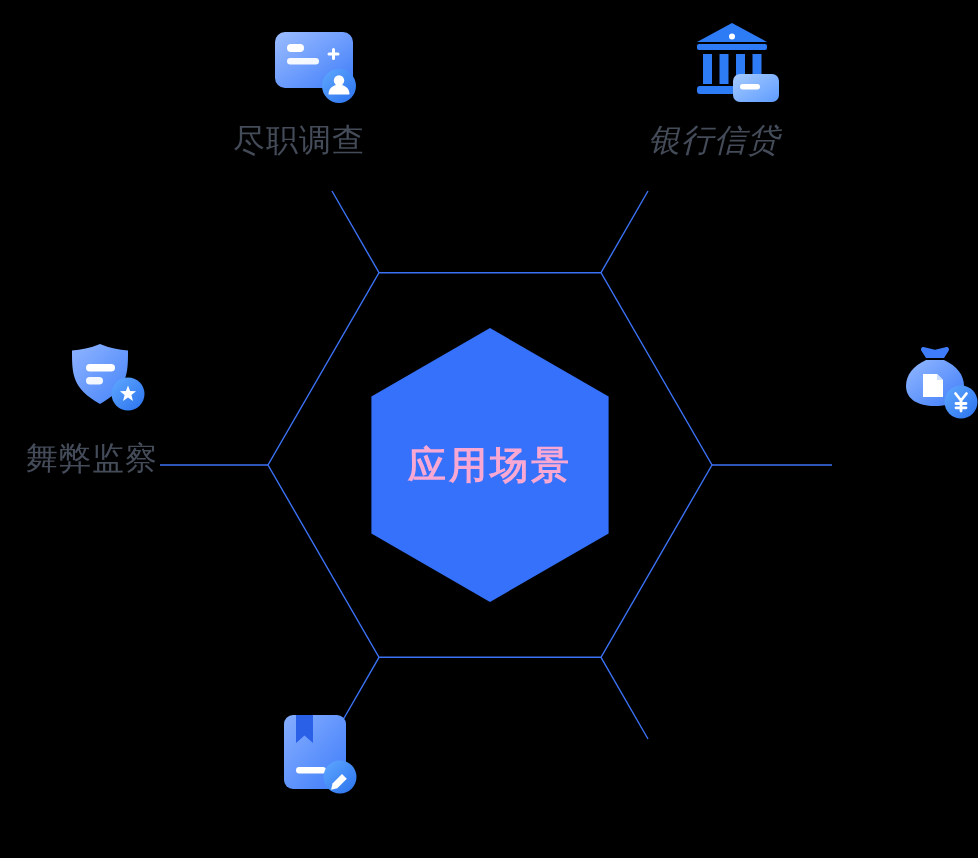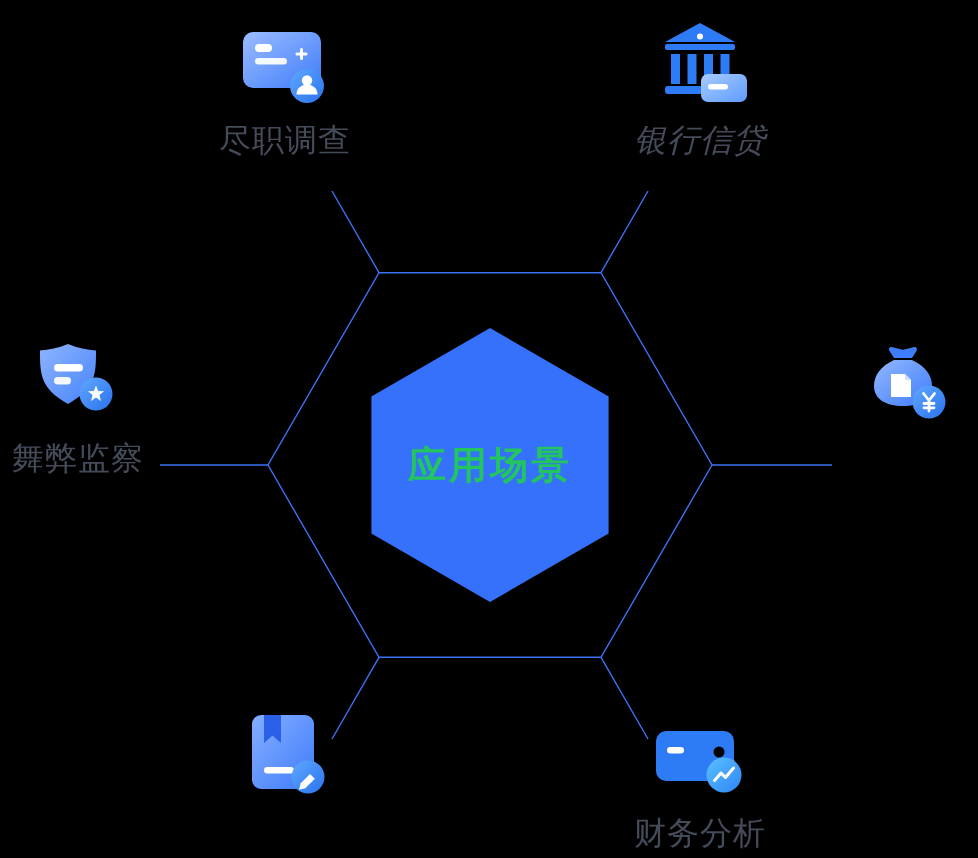--- a/index.html
+++ b/index.html
@@ -5,23 +5,23 @@
   html,body{margin:0;padding:0;}
   body{
     width:978px;height:858px;position:relative;overflow:hidden;
     background:#000000;
     font-family:"Liberation Sans","DejaVu Sans",sans-serif;
   }
   .stage{position:absolute;inset:0;width:978px;height:858px;}
   svg.diagram{position:absolute;left:0;top:0;width:978px;height:858px;}
   .center-label{
     position:absolute;left:490px;top:465px;transform:translate(-50%,-50%);
-    color:#22c55e;font-size:38px;font-weight:700;letter-spacing:3px;white-space:nowrap;
+    color:#f9a8d4;font-size:38px;font-weight:700;letter-spacing:3px;white-space:nowrap;
   }
-  .node{position:absolute;display:flex;flex-direction:column;align-items:center;width:160px;}
+  .node{position:absolute;display:flex;flex-direction:column;align-items:flex-end;width:160px;}
   .node .icon{width:96px;height:96px;display:block;}
   .node .icon svg{width:96px;height:96px;display:block;}
   .node-label{
     margin-top:8px;color:#444B59;font-size:32px;font-weight:500;
     letter-spacing:1px;white-space:nowrap;line-height:40px;text-align:center;
   }
   .node-due-diligence{left:205px;top:16px;}
   .node-bank-credit{left:620px;top:16px;font-style:italic;}
   .node-fraud-monitoring{left:-2px;top:334px;}
   .node-investment-management{left:825px;top:336px;}
@@ -158,32 +158,14 @@
         </defs>
         <rect x="14" y="8" width="62" height="74" rx="9" fill="url(#gBook)"></rect>
         <path d="M26 8 h17 v28 l-8.5 -7.5 L26 36 Z" fill="#2A5FE8"></path>
         <rect x="26" y="60" width="30" height="6.5" rx="3.25" fill="#fff"></rect>
         <circle cx="70" cy="70" r="16.5" fill="url(#gB5)"></circle>
         <path d="M62.5 76.5 l9.5 -9.5 4.8 4.8 -9.5 9.5 -6.2 1.4 Z" fill="#fff"></path>
       </svg>
     </span>
   </div>
 
-  <div class="node node-financial-analysis">
-    <span class="icon">
-      <svg viewBox="0 0 96 96">
-        <defs>
-          <linearGradient id="gB6" x1="0" y1="0" x2="1" y2="1">
-            <stop offset="0" stop-color="#5BC0FF"></stop>
-              <stop offset="1" stop-color="#2E86F6"></stop>
-          </linearGradient>
-        </defs>
-        <rect x="4" y="22" width="78" height="50" rx="10" fill="#2E7BF6"></rect>
-        <rect x="15" y="38" width="17" height="6.5" rx="3.25" fill="#fff"></rect>
-        <circle cx="67" cy="43" r="5.5" fill="#000000"></circle>
-        <circle cx="72" cy="66" r="17.5" fill="url(#gB6)"></circle>
-        <path d="M62.5 71.5 l6.5 -7.5 4.5 4.5 8 -9.5" stroke="#fff" stroke-width="3" fill="none" stroke-linecap="round" stroke-linejoin="round"></path>
-      </svg>
-    </span>
-    <div class="node-label">财务分析</div>
-  </div>
 
 </div>
 
 </body></html>

